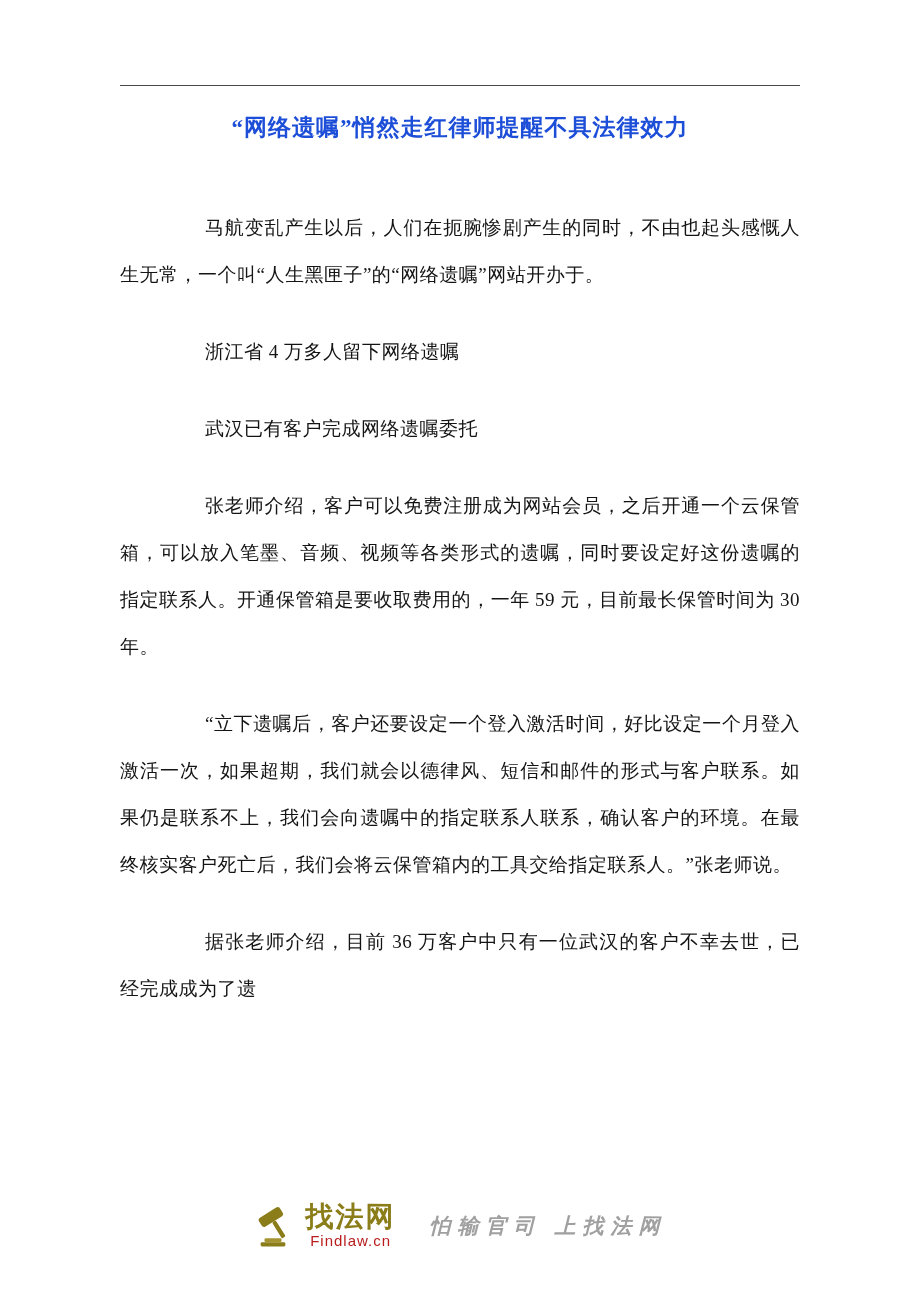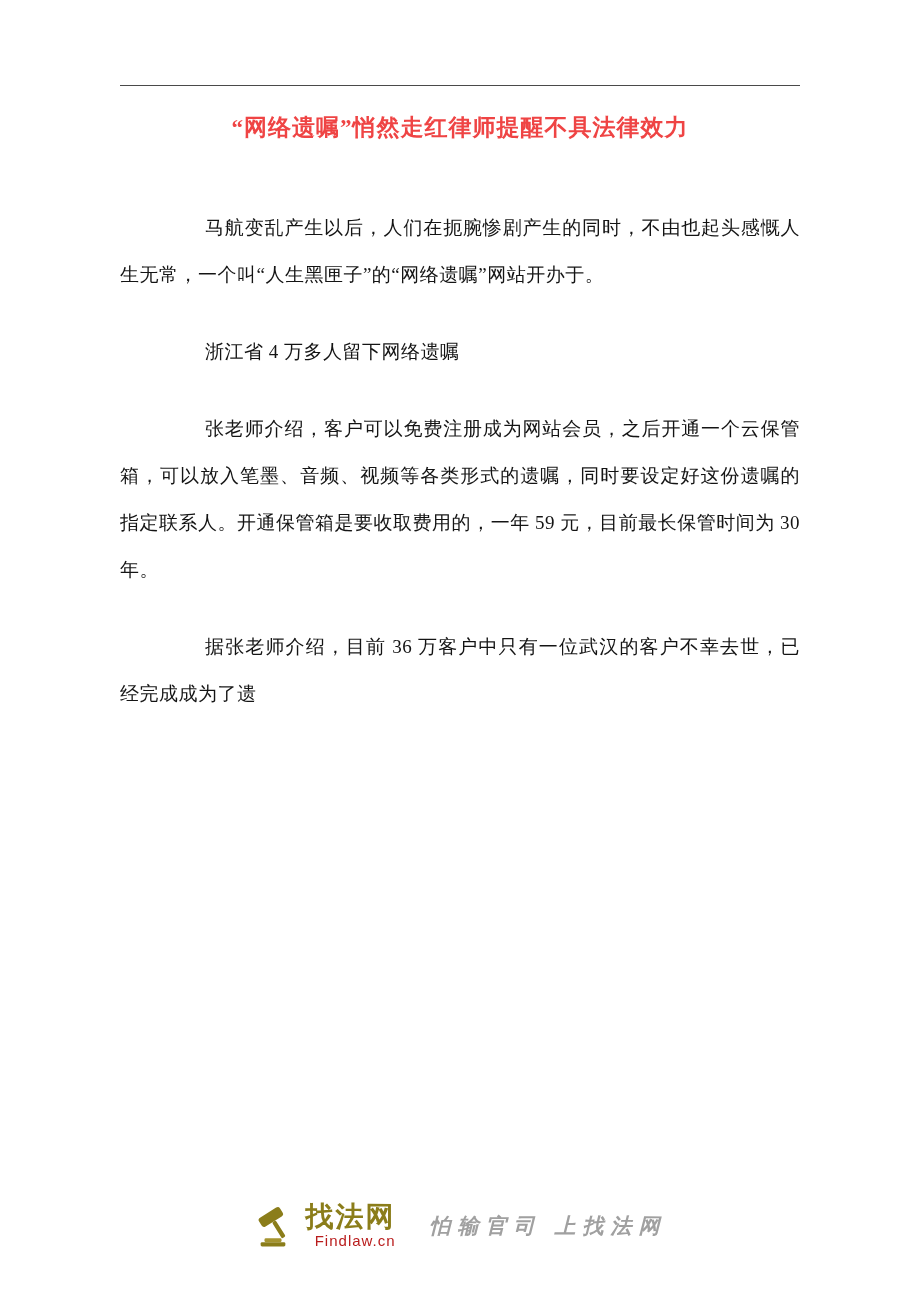--- a/index.html
+++ b/index.html
@@ -24,21 +24,21 @@
     border-top: 1px solid #4a4a4a;
     height: 0;
   }
   .doc-title {
     margin: 24px 120px 0 120px;
     font-size: 23px;
     line-height: 36px;
     font-weight: bold;
     text-align: center;
     letter-spacing: 1px;
-    color: #ef4444;
+    color: #1d4ed8;
   }
   .article {
     margin: 58px 120px 0 120px;
   }
   .article p {
     margin: 0 0 30px 0;
     font-size: 19px;
     line-height: 47px;
     text-align: justify;
     text-indent: 85px;
@@ -56,21 +56,21 @@
     gap: 14px;
   }
   .footer .gavel {
     width: 38px;
     height: 48px;
     flex: 0 0 auto;
   }
   .brand-block {
     display: flex;
     flex-direction: column;
-    align-items: flex-end;
+    align-items: center;
     line-height: 1.1;
   }
   .brand-name {
     font-size: 28px;
     font-weight: bold;
     color: #8b7d1a;
     letter-spacing: 2px;
     font-family: "Liberation Sans", sans-serif;
   }
   .brand-domain {
@@ -94,21 +94,23 @@
 
 <div class="page">
 
   <hr class="top-rule">
 
   <h1 class="doc-title">“网络遗嘱”悄然走红律师提醒不具法律效力</h1>
 
   <div class="article">
     <p>马航变乱产生以后，人们在扼腕惨剧产生的同时，不由也起头感慨人生无常，一个叫“人生黑匣子”的“网络遗嘱”网站开办于。</p>
     <p>浙江省 4 万多人留下网络遗嘱</p>
+    <p>武汉已有客户完成网络遗嘱委托</p>
     <p>张老师介绍，客户可以免费注册成为网站会员，之后开通一个云保管箱，可以放入笔墨、音频、视频等各类形式的遗嘱，同时要设定好这份遗嘱的指定联系人。开通保管箱是要收取费用的，一年 59 元，目前最长保管时间为 30 年。</p>
+    <p>“立下遗嘱后，客户还要设定一个登入激活时间，好比设定一个月登入激活一次，如果超期，我们就会以德律风、短信和邮件的形式与客户联系。如果仍是联系不上，我们会向遗嘱中的指定联系人联系，确认客户的环境。在最终核实客户死亡后，我们会将云保管箱内的工具交给指定联系人。”张老师说。</p>
     <p>据张老师介绍，目前 36 万客户中只有一位武汉的客户不幸去世，已经完成成为了遗</p>
   </div>
 
   <div class="footer">
     <svg class="gavel" viewBox="0 0 40 50" xmlns="http://www.w3.org/2000/svg">
       <g fill="#8b7d1a">
         <g transform="rotate(-32 18 16)">
           <rect x="5" y="10" width="26" height="11" rx="3"></rect>
           <rect x="16" y="21" width="4.5" height="20" rx="1.5"></rect>
         </g>

